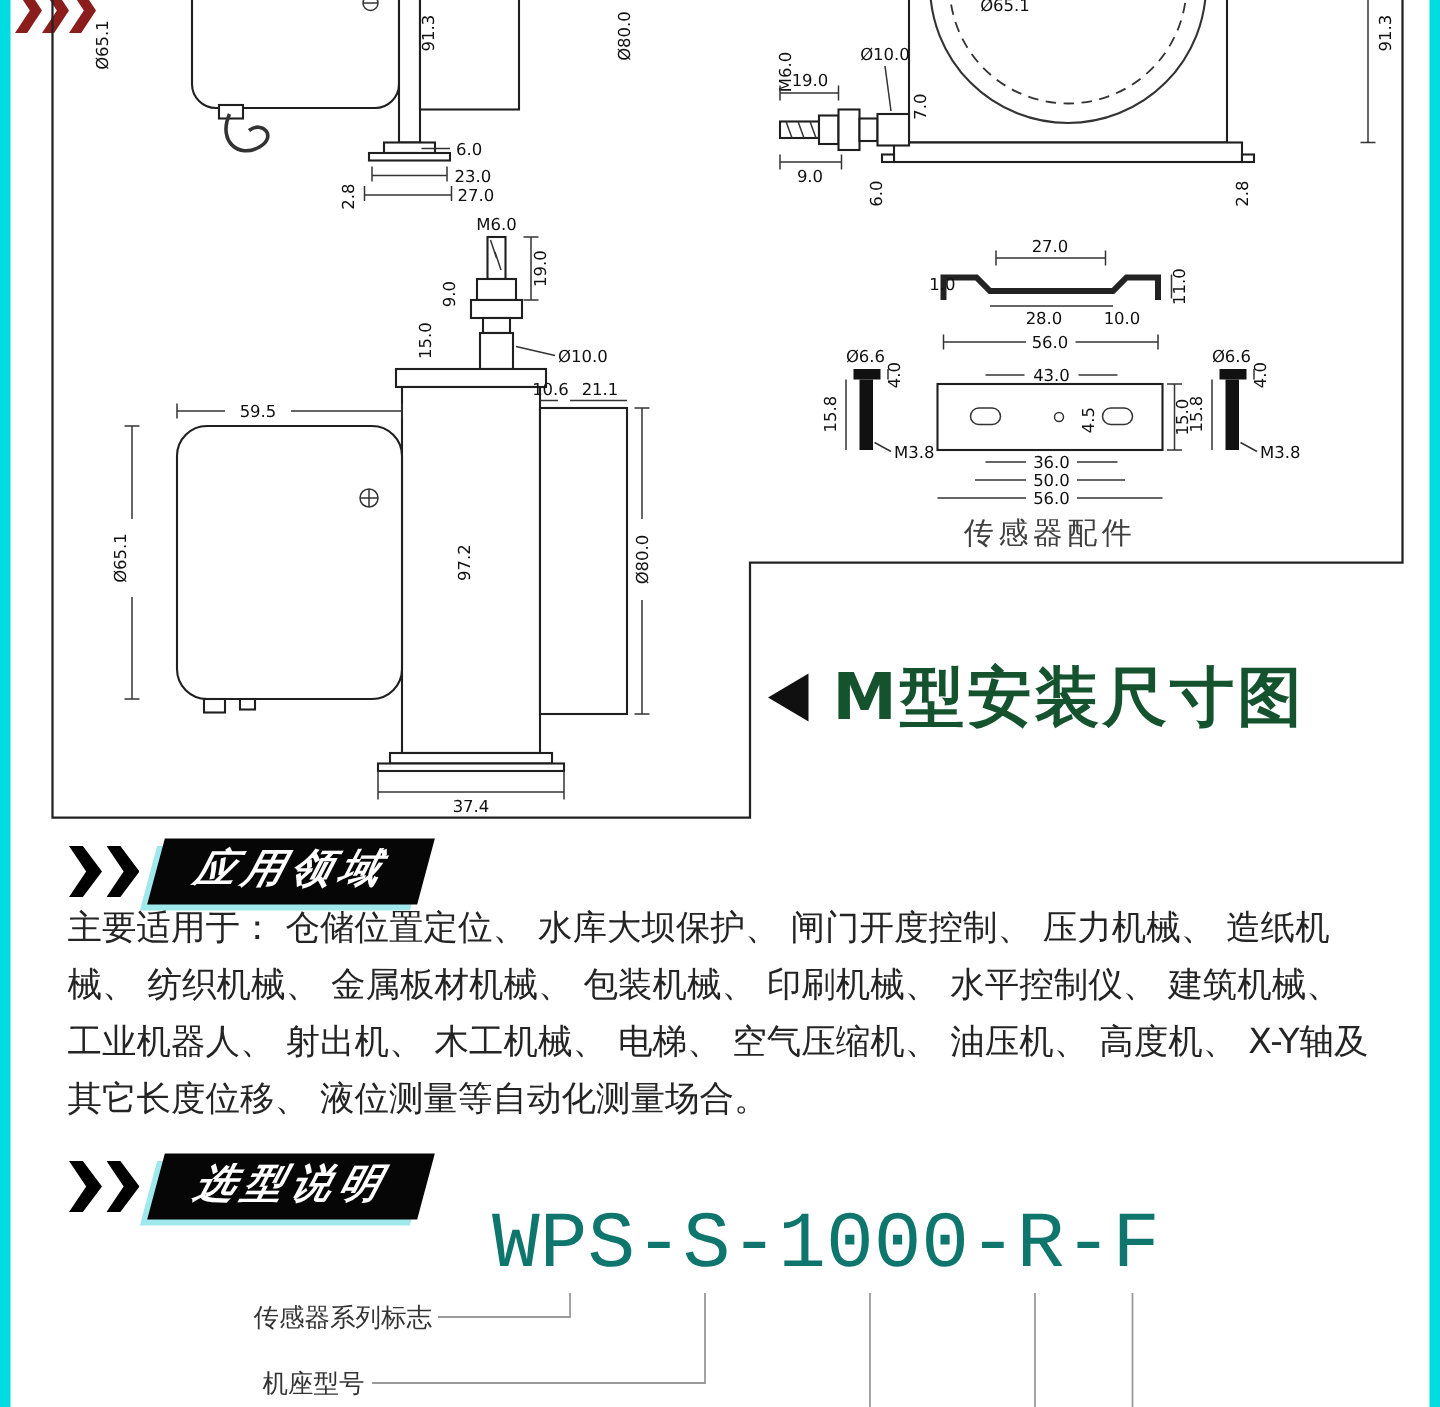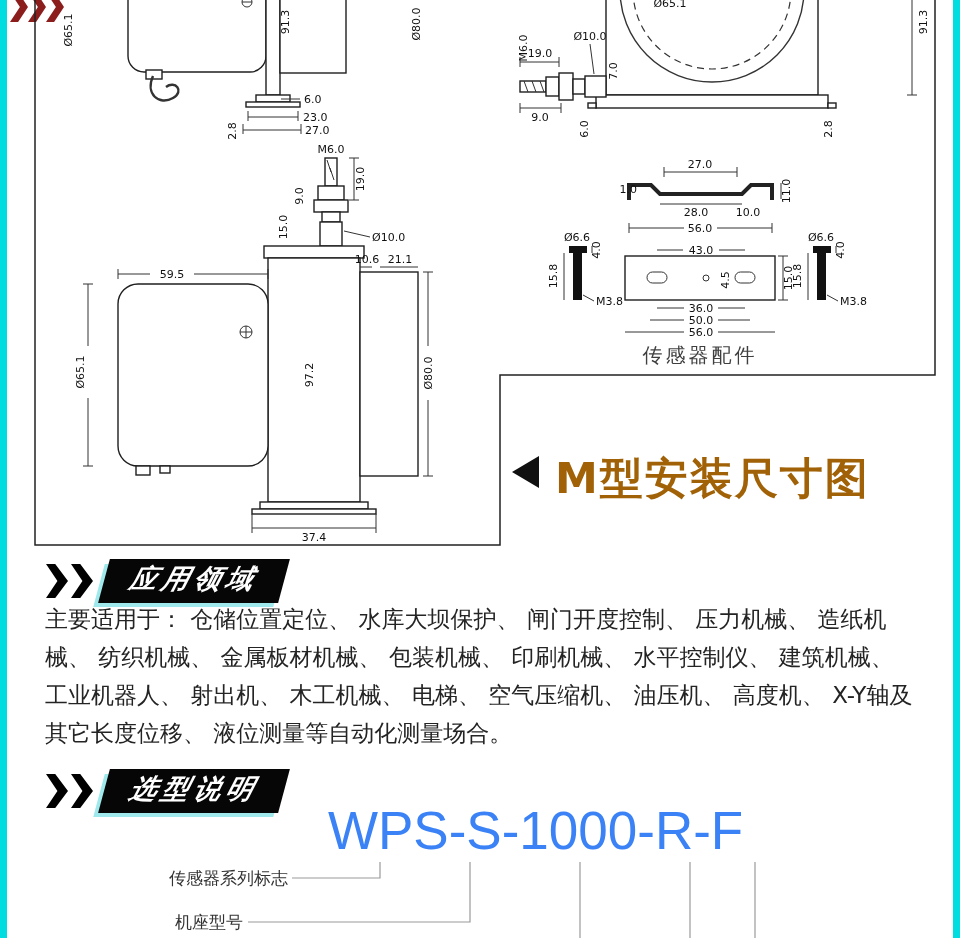--- a/index.html
+++ b/index.html
@@ -16,37 +16,37 @@
   .shape { fill:#fff; stroke:#1f1f1f; stroke-width:1.4; }
   .thin  { fill:none; stroke:#333; stroke-width:1; }
   .thick { fill:none; stroke:#222; stroke-width:4; }
   .solid { fill:#111; stroke:none; }
   .dash  { fill:none; stroke:#333; stroke-width:1.2; stroke-dasharray:7 5; }
   .border { fill:none; stroke:#222; stroke-width:1.5; }
 
   #diagram-title { position:absolute; left:512px; top:436px; display:flex; align-items:center; gap:16px; }
   #diagram-title .tri { width:0; height:0; border-top:16px solid transparent;
                         border-bottom:16px solid transparent; border-right:27px solid #101010; }
-  #diagram-title .txt { font-size:43px; font-weight:bold; color:#a16207; letter-spacing:2px;margin-top:14px; }
+  #diagram-title .txt { font-size:43px; font-weight:bold; color:#14532d; letter-spacing:2px; }
 
   .sec-header { position:absolute; left:46px; display:flex; align-items:center; height:40px; }
   .sec-header .chev { width:22px; height:34px; background:#000; margin-right:3px;
                       clip-path:polygon(0 0,42% 0,100% 50%,42% 100%,0 100%,52% 50%); }
   .banner { position:relative; margin-left:8px; }
   .banner .bg { position:absolute; left:-5px; top:5px; right:5px; bottom:-4px;
                 background:#9fe9ec; transform:skewX(-15deg); }
   .banner .fg { position:relative; display:block; transform:skewX(-15deg); background:#060606;
                 color:#fff; padding:2px 26px 6px; font-family:"Liberation Serif", serif;
                 font-style:italic; font-weight:bold; font-size:27px; letter-spacing:5px; }
   #app-header { top:561px; }
   #app-body { position:absolute; left:45px; top:600px; width:878px; font-size:23px;
               line-height:38px; color:#242424; }
   #sel-header { top:771px; }
-  #model-code { position:absolute; left:328px; top:800px; font-family:Liberation Sans, sans-serif;
-                font-size:53px; color:#3b82f6; white-space:nowrap; }
+  #model-code { position:absolute; left:328px; top:800px; font-family:Liberation Mono, monospace;
+                font-size:53px; color:#0f766e; white-space:nowrap; }
   #callouts { position:absolute; left:0; top:858px; }
   #callouts .ld { stroke:#9a9a9a; stroke-width:1.2; fill:none; }
   #callouts text { font-size:17px; fill:#333; }
 </style>
 </head>
 <body>
 
 <div id="page" style="--accent: #00dde0;">
   <div class="edge left"></div>
   <div class="edge right"></div>

